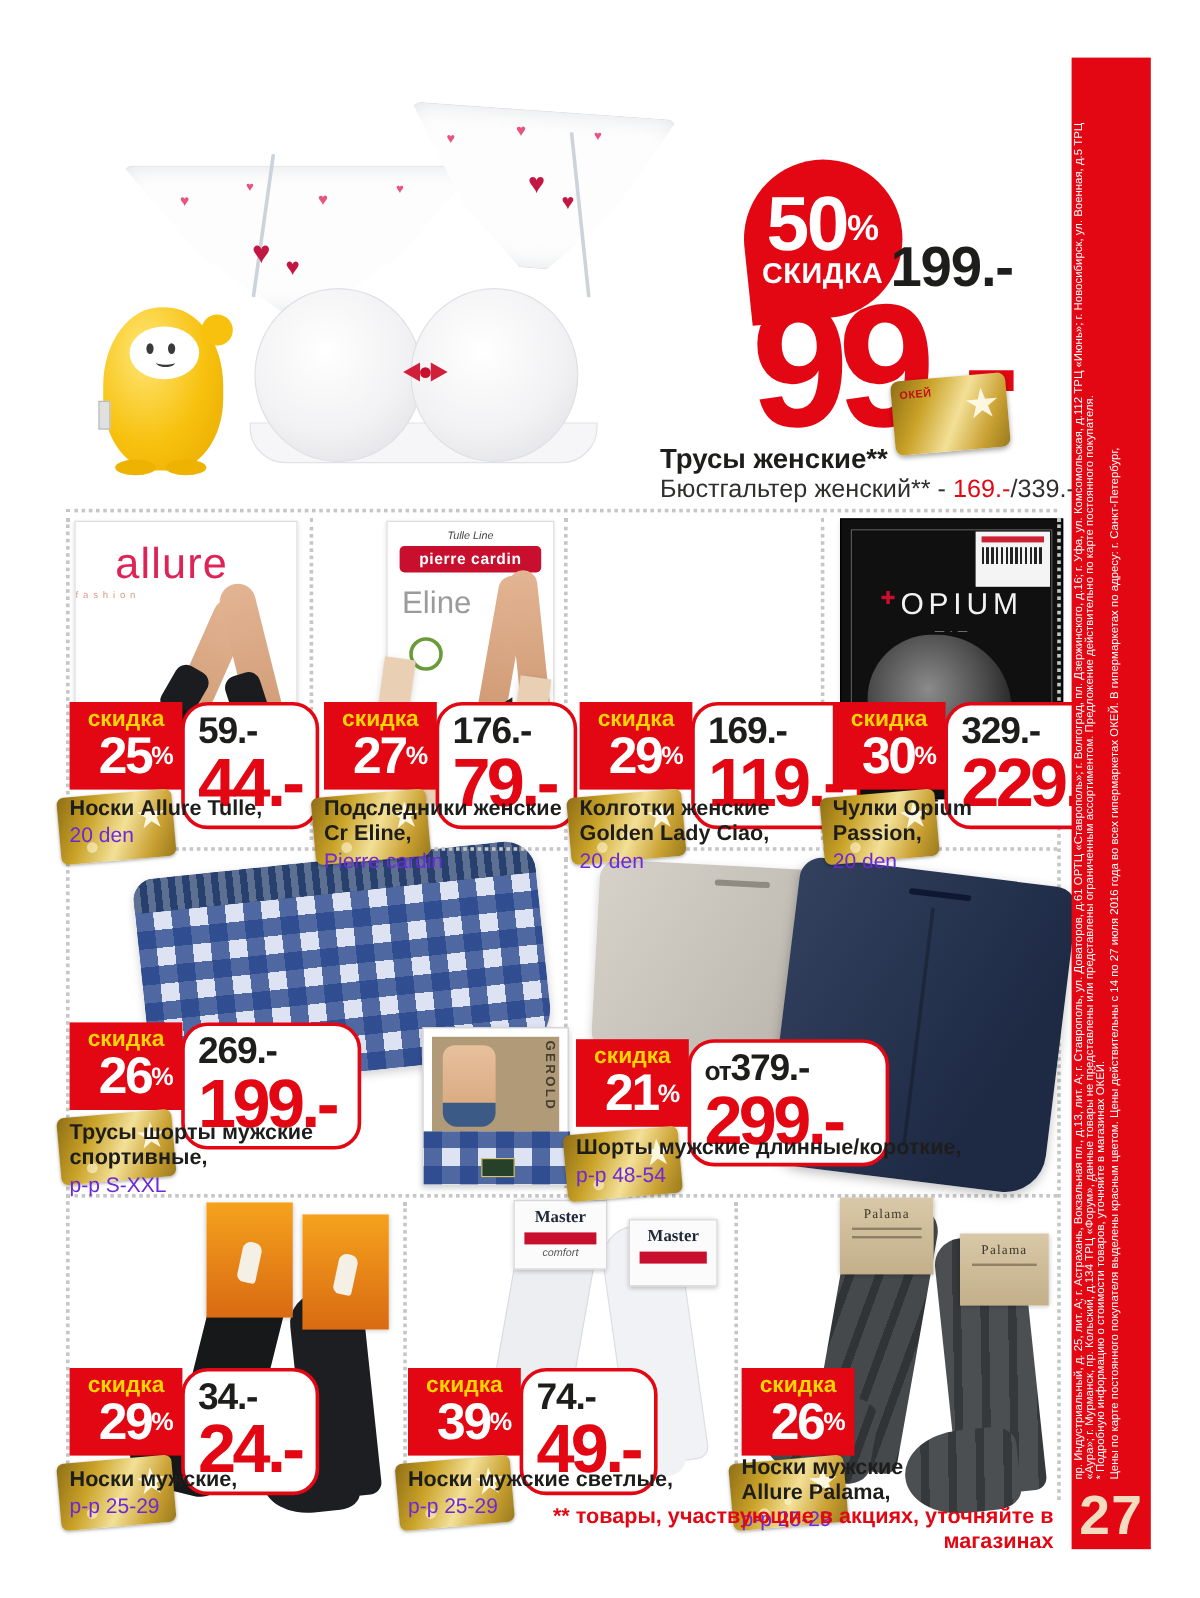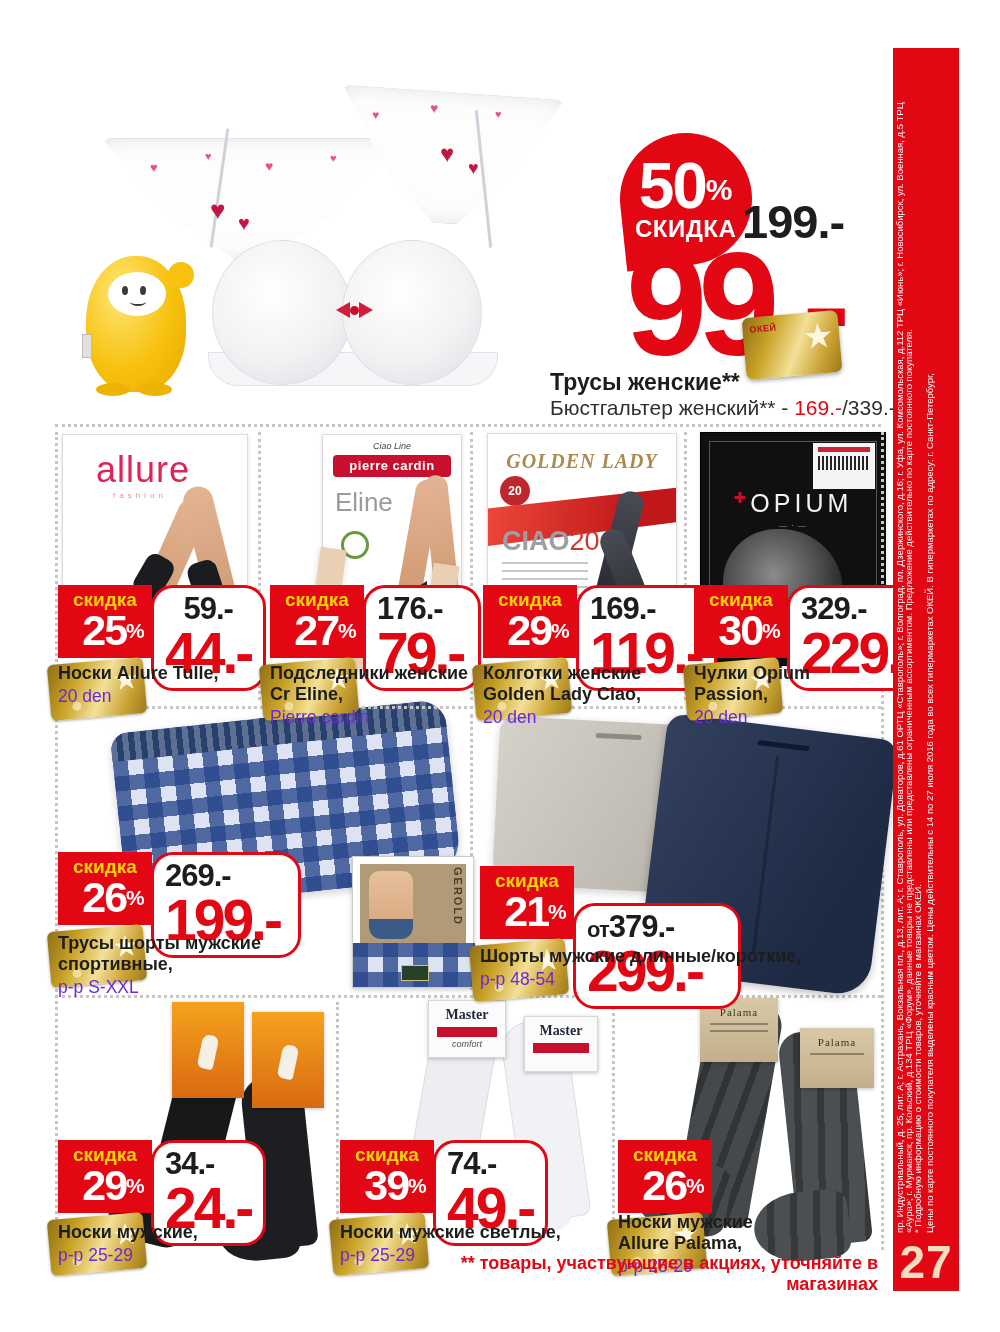--- a/index.html
+++ b/index.html
@@ -79,21 +79,21 @@
                border-radius:7px; z-index:5; box-shadow:0 2px 4px rgba(0,0,0,.35); }
   .hero-card .star { position:absolute; right:6px; top:4px; font-size:34px; color:rgba(255,252,235,.92); }
   .hero-card .oklbl { position:absolute; left:7px; top:7px; font-size:9px; font-weight:700; color:#c00d17; letter-spacing:.5px; }
   .hero-title { position:absolute; left:550px; top:369px; font-size:23px; font-weight:700; color:#1d1d1b; z-index:5; }
   .hero-sub { position:absolute; left:550px; top:396px; font-size:21px; color:#2f2f2e; z-index:5; }
   .hero-sub .red { color:#e30613; }
 
   
   .pkg { position:absolute; background:#fff; border:1px solid #ddd; box-shadow:0 1px 4px rgba(0,0,0,.12); z-index:1; overflow:hidden; }
   .allure-brand { position:absolute; left:0; right:24px; top:14px; text-align:center; font-size:36px; color:#de2456; letter-spacing:1px; }
-  .allure-tag { position:absolute; left:0; right:30px; top:56px; text-align:center; font-size:8px; color:#d98; letter-spacing:4px; }
+  .allure-tag { position:absolute; left:0; right:30px; top:56px; text-align:left; font-size:8px; color:#d98; letter-spacing:4px; }
   .leg { position:absolute; background:linear-gradient(#e3b493,#cf9a74); border-radius:20px; }
   .blacksock { position:absolute; background:#1b1c1f; border-radius:10px 10px 4px 8px; }
   .heelshoe { position:absolute; width:0; height:0; border-style:solid; }
   .swatch { position:absolute; width:52px; height:52px; border-radius:50%; z-index:5;
             background:radial-gradient(circle,#5a5a5e 1px,#3c3c40 1.4px); background-size:5px 5px; background-color:#46464a;
             box-shadow:0 1px 3px rgba(0,0,0,.4); }
 
   .pc-top { position:absolute; left:0; right:0; top:6px; text-align:center; font-size:9px; font-style:italic; color:#444; }
   .pc-bar { position:absolute; left:10px; right:10px; top:20px; height:22px; background:#c8102e; border-radius:4px;
             color:#fff; font-weight:700; font-size:13px; text-align:center; line-height:22px; letter-spacing:.5px; }
@@ -254,40 +254,30 @@
     <div class="leg" style="left:96px;top:60px;width:30px;height:120px;transform:rotate(24deg);"></div>
     <div class="leg" style="left:132px;top:50px;width:30px;height:128px;transform:rotate(-14deg);"></div>
     <div class="blacksock" style="left:76px;top:120px;width:30px;height:42px;transform:rotate(30deg);"></div>
     <div class="blacksock" style="left:128px;top:126px;width:30px;height:44px;transform:rotate(-18deg);"></div>
     <div class="heelshoe" style="left:62px;top:156px;border-width:0 0 20px 30px;border-color:transparent transparent #111 transparent;"></div>
     <div class="heelshoe" style="left:140px;top:162px;border-width:0 30px 20px 0;border-color:transparent #111 transparent transparent;"></div>
   </div>
   <div class="swatch" style="left:200px;top:596px;"></div>
 
   <div class="pkg" style="left:322px;top:434px;width:140px;height:168px;">
-    <div class="pc-top">Ciao Line</div>
+    <div class="pc-top">Tulle Line</div>
     <div class="pc-bar">pierre cardin</div>
     <div class="pc-model">Eline</div>
     <div class="leg" style="left:84px;top:44px;width:24px;height:120px;transform:rotate(10deg);"></div>
     <div class="leg" style="left:106px;top:40px;width:24px;height:124px;transform:rotate(-6deg);"></div>
     <div class="heelshoe" style="left:78px;top:146px;border-width:0 0 16px 26px;border-color:transparent transparent #222 transparent;"></div>
     <div class="pc-ring"></div>
   </div>
   <div class="footlet"></div>
 
-  <div class="pkg" style="left:487px;top:433px;width:190px;height:214px;">
-    <div class="gl-brand">GOLDEN LADY</div>
-    <div class="gl-badge20">20</div>
-    <div class="gl-drape"></div>
-    <div class="gl-ciao"><span>CIAO</span><span class="n">20</span></div>
-    <div class="gl-lines"></div>
-    <div class="gl-leg" style="left:118px;top:56px;width:26px;height:120px;transform:rotate(14deg);"></div>
-    <div class="gl-leg" style="left:128px;top:92px;width:26px;height:110px;transform:rotate(-22deg);"></div>
-    <div class="heelshoe" style="left:146px;top:188px;border-width:0 34px 22px 0;border-color:transparent #111 transparent transparent;"></div>
-  </div>
 
   <div class="pkg" style="left:700px;top:432px;width:186px;height:234px;background:#101010;border-color:#000;">
     <div class="op-frame"></div>
     <div class="op-label">
         <div class="r1"></div>
         <div class="bc"></div>
       </div>
     <div class="op-brand"><span class="plus">✚</span><span>OPIUM</span></div>
     <div class="op-sub">— · —</div>
     <div class="op-fig"></div>
@@ -298,21 +288,21 @@
       <div class="bred">
           <div class="lbl">скидка</div>
         <div class="pct"><span>25</span><span class="sign">%</span></div>
         </div>
       <div class="bcard">
           <span class="star">★</span>
           <span class="dot1"></span>
           <span class="dot2"></span>
         </div>
     </div>
-    <div class="bprice" style="min-width:112px;text-align:center;">
+    <div class="bprice" style="min-width:112px;">
       <div class="old">59.-</div>
       <div class="new">44.-</div>
     </div>
   </div>
   <div class="desc" style="left:58px;top:663px;width:200px;">
     <div class="nm">Носки Allure Tulle,</div>
     <div class="dt">20 den</div>
   </div>
 
   <div class="badge" style="left:270px;top:585px;">
@@ -428,21 +418,21 @@
       <div class="bred">
           <div class="lbl">скидка</div>
         <div class="pct"><span>21</span><span class="sign">%</span></div>
         </div>
       <div class="bcard">
           <span class="star">★</span>
           <span class="dot1"></span>
           <span class="dot2"></span>
         </div>
     </div>
-    <div class="bprice" style="min-width:168px;margin-top:37px;">
+    <div class="bprice" style="min-width:168px;">
       <div class="old"><span class="pref">от</span><span>379.-</span></div>
       <div class="new">299.-</div>
     </div>
   </div>
   <div class="desc" style="left:480px;top:946px;width:400px;">
     <div class="nm">Шорты мужские длинные/короткие,</div>
     <div class="dt">р-р 48-54</div>
   </div>
 
   <div class="slabel orangecard" style="left:172px;top:1002px;width:72px;height:96px;">

